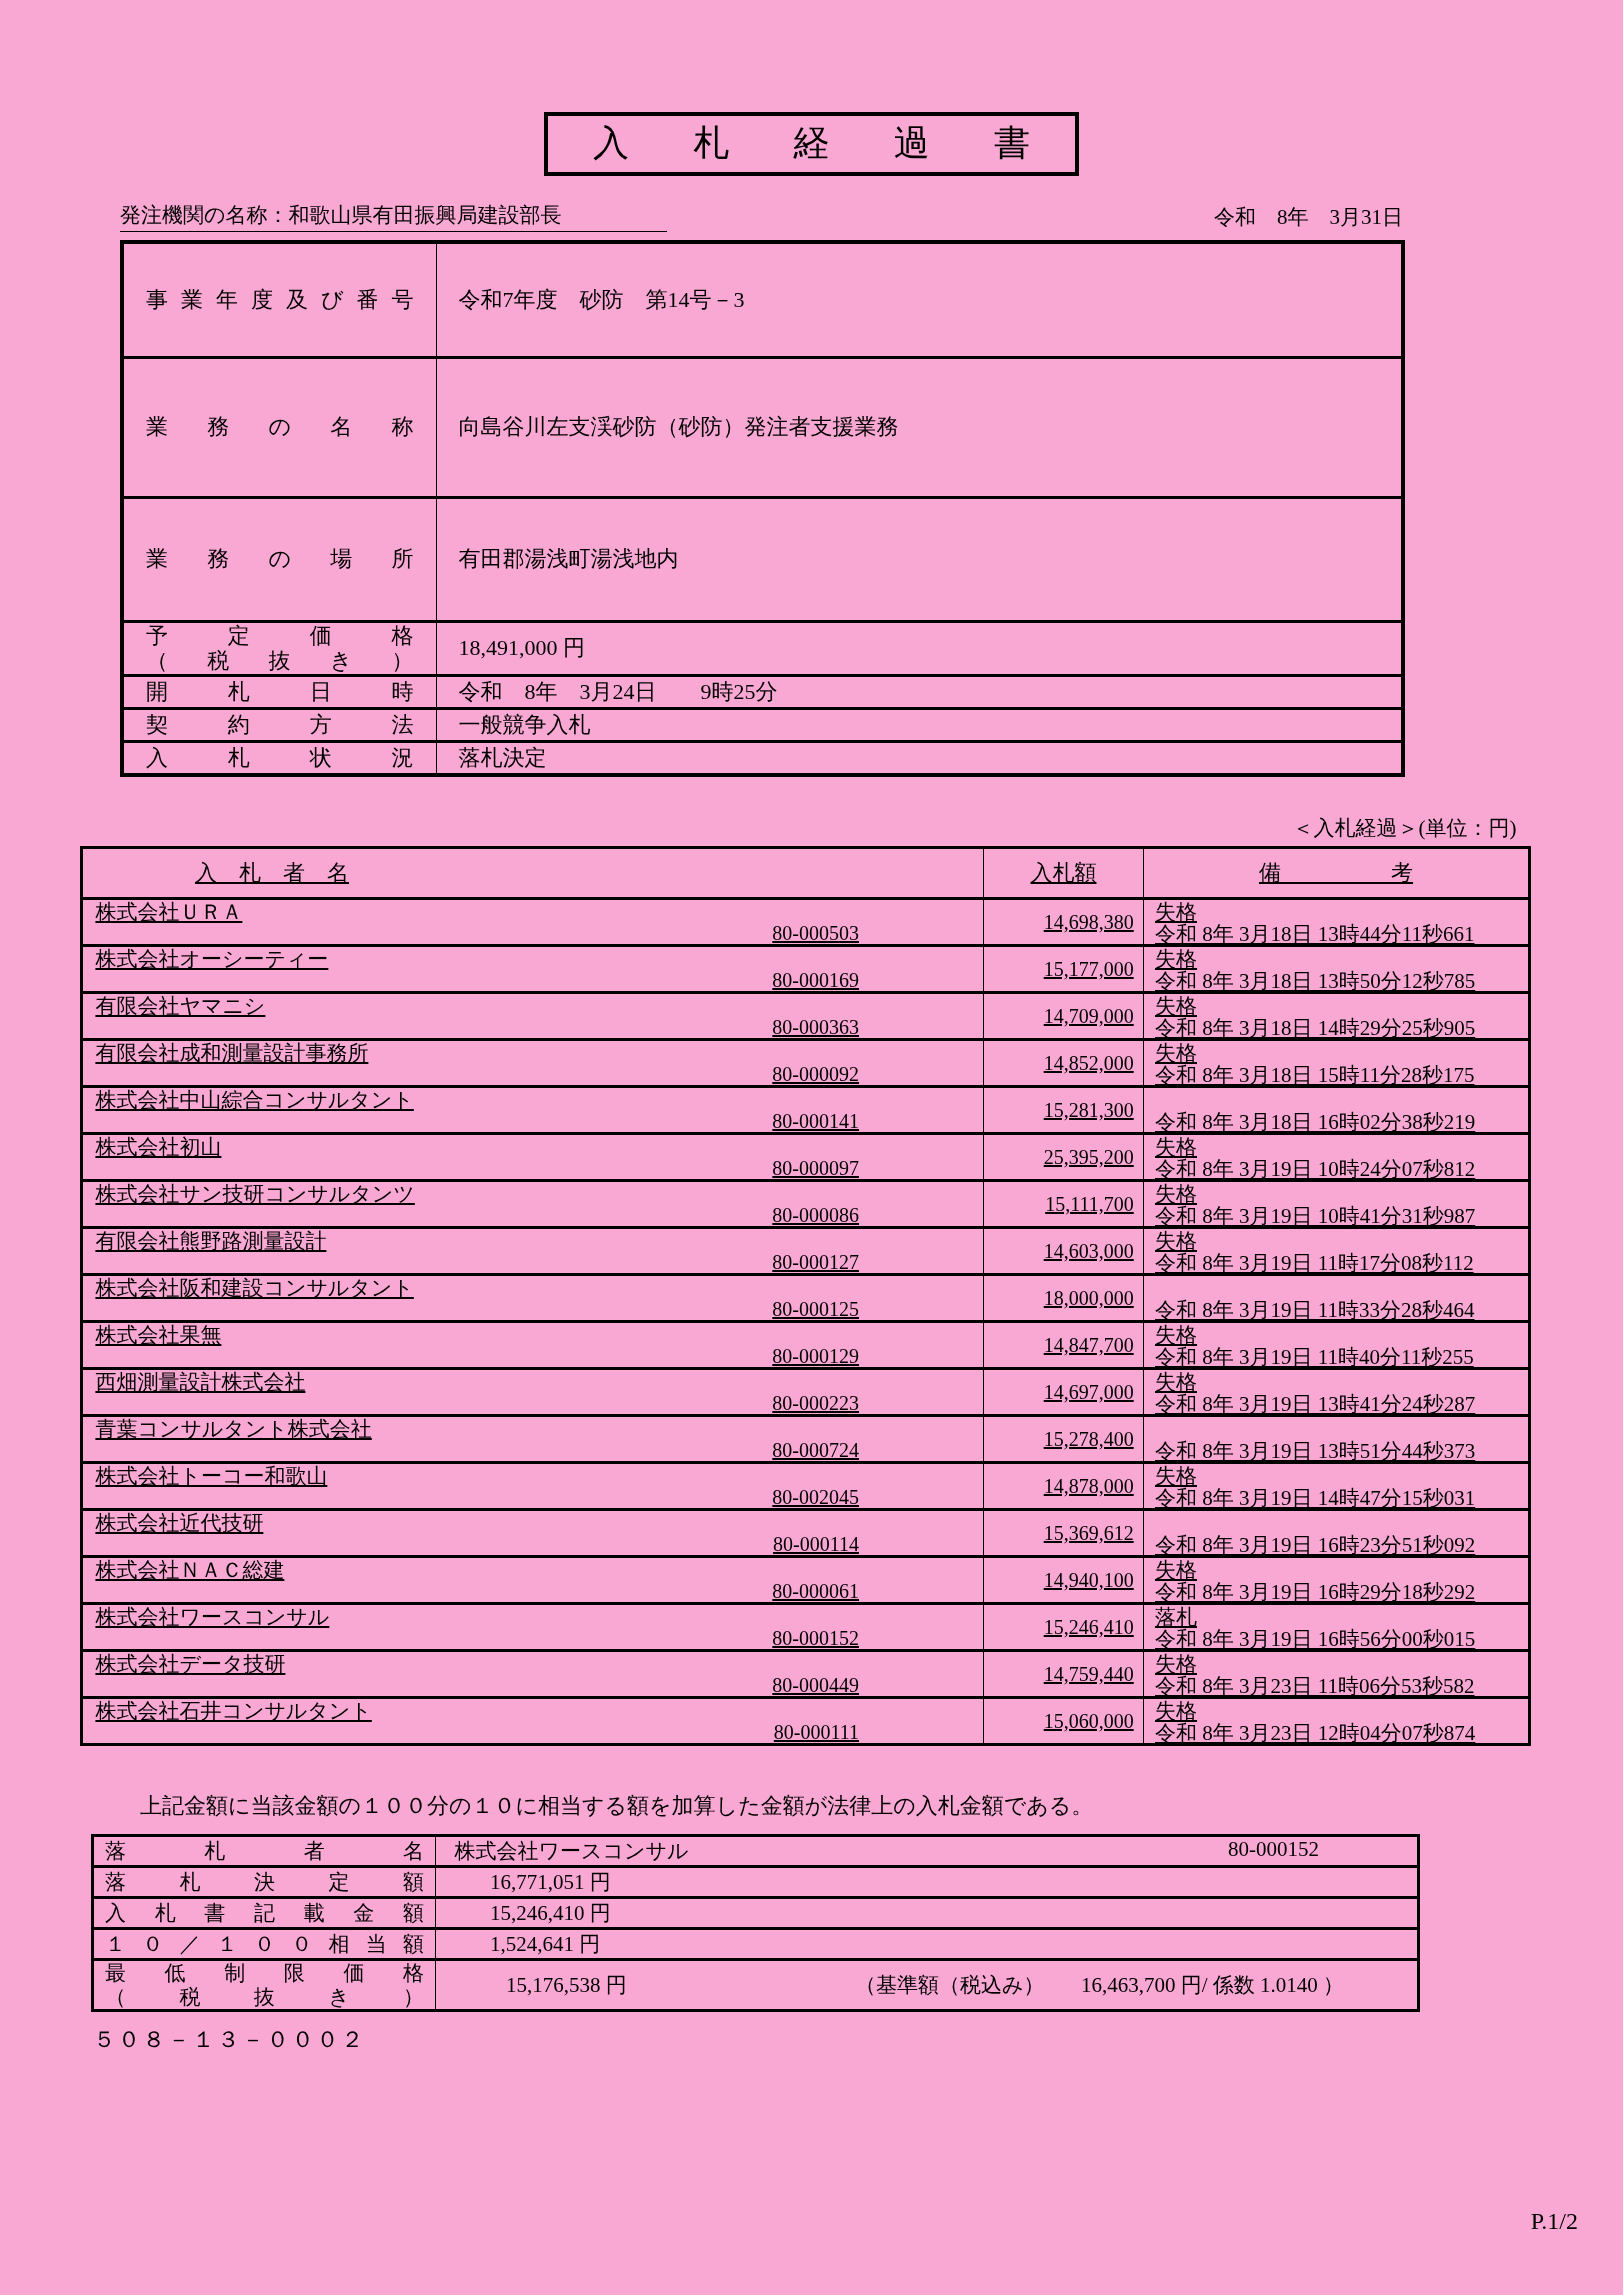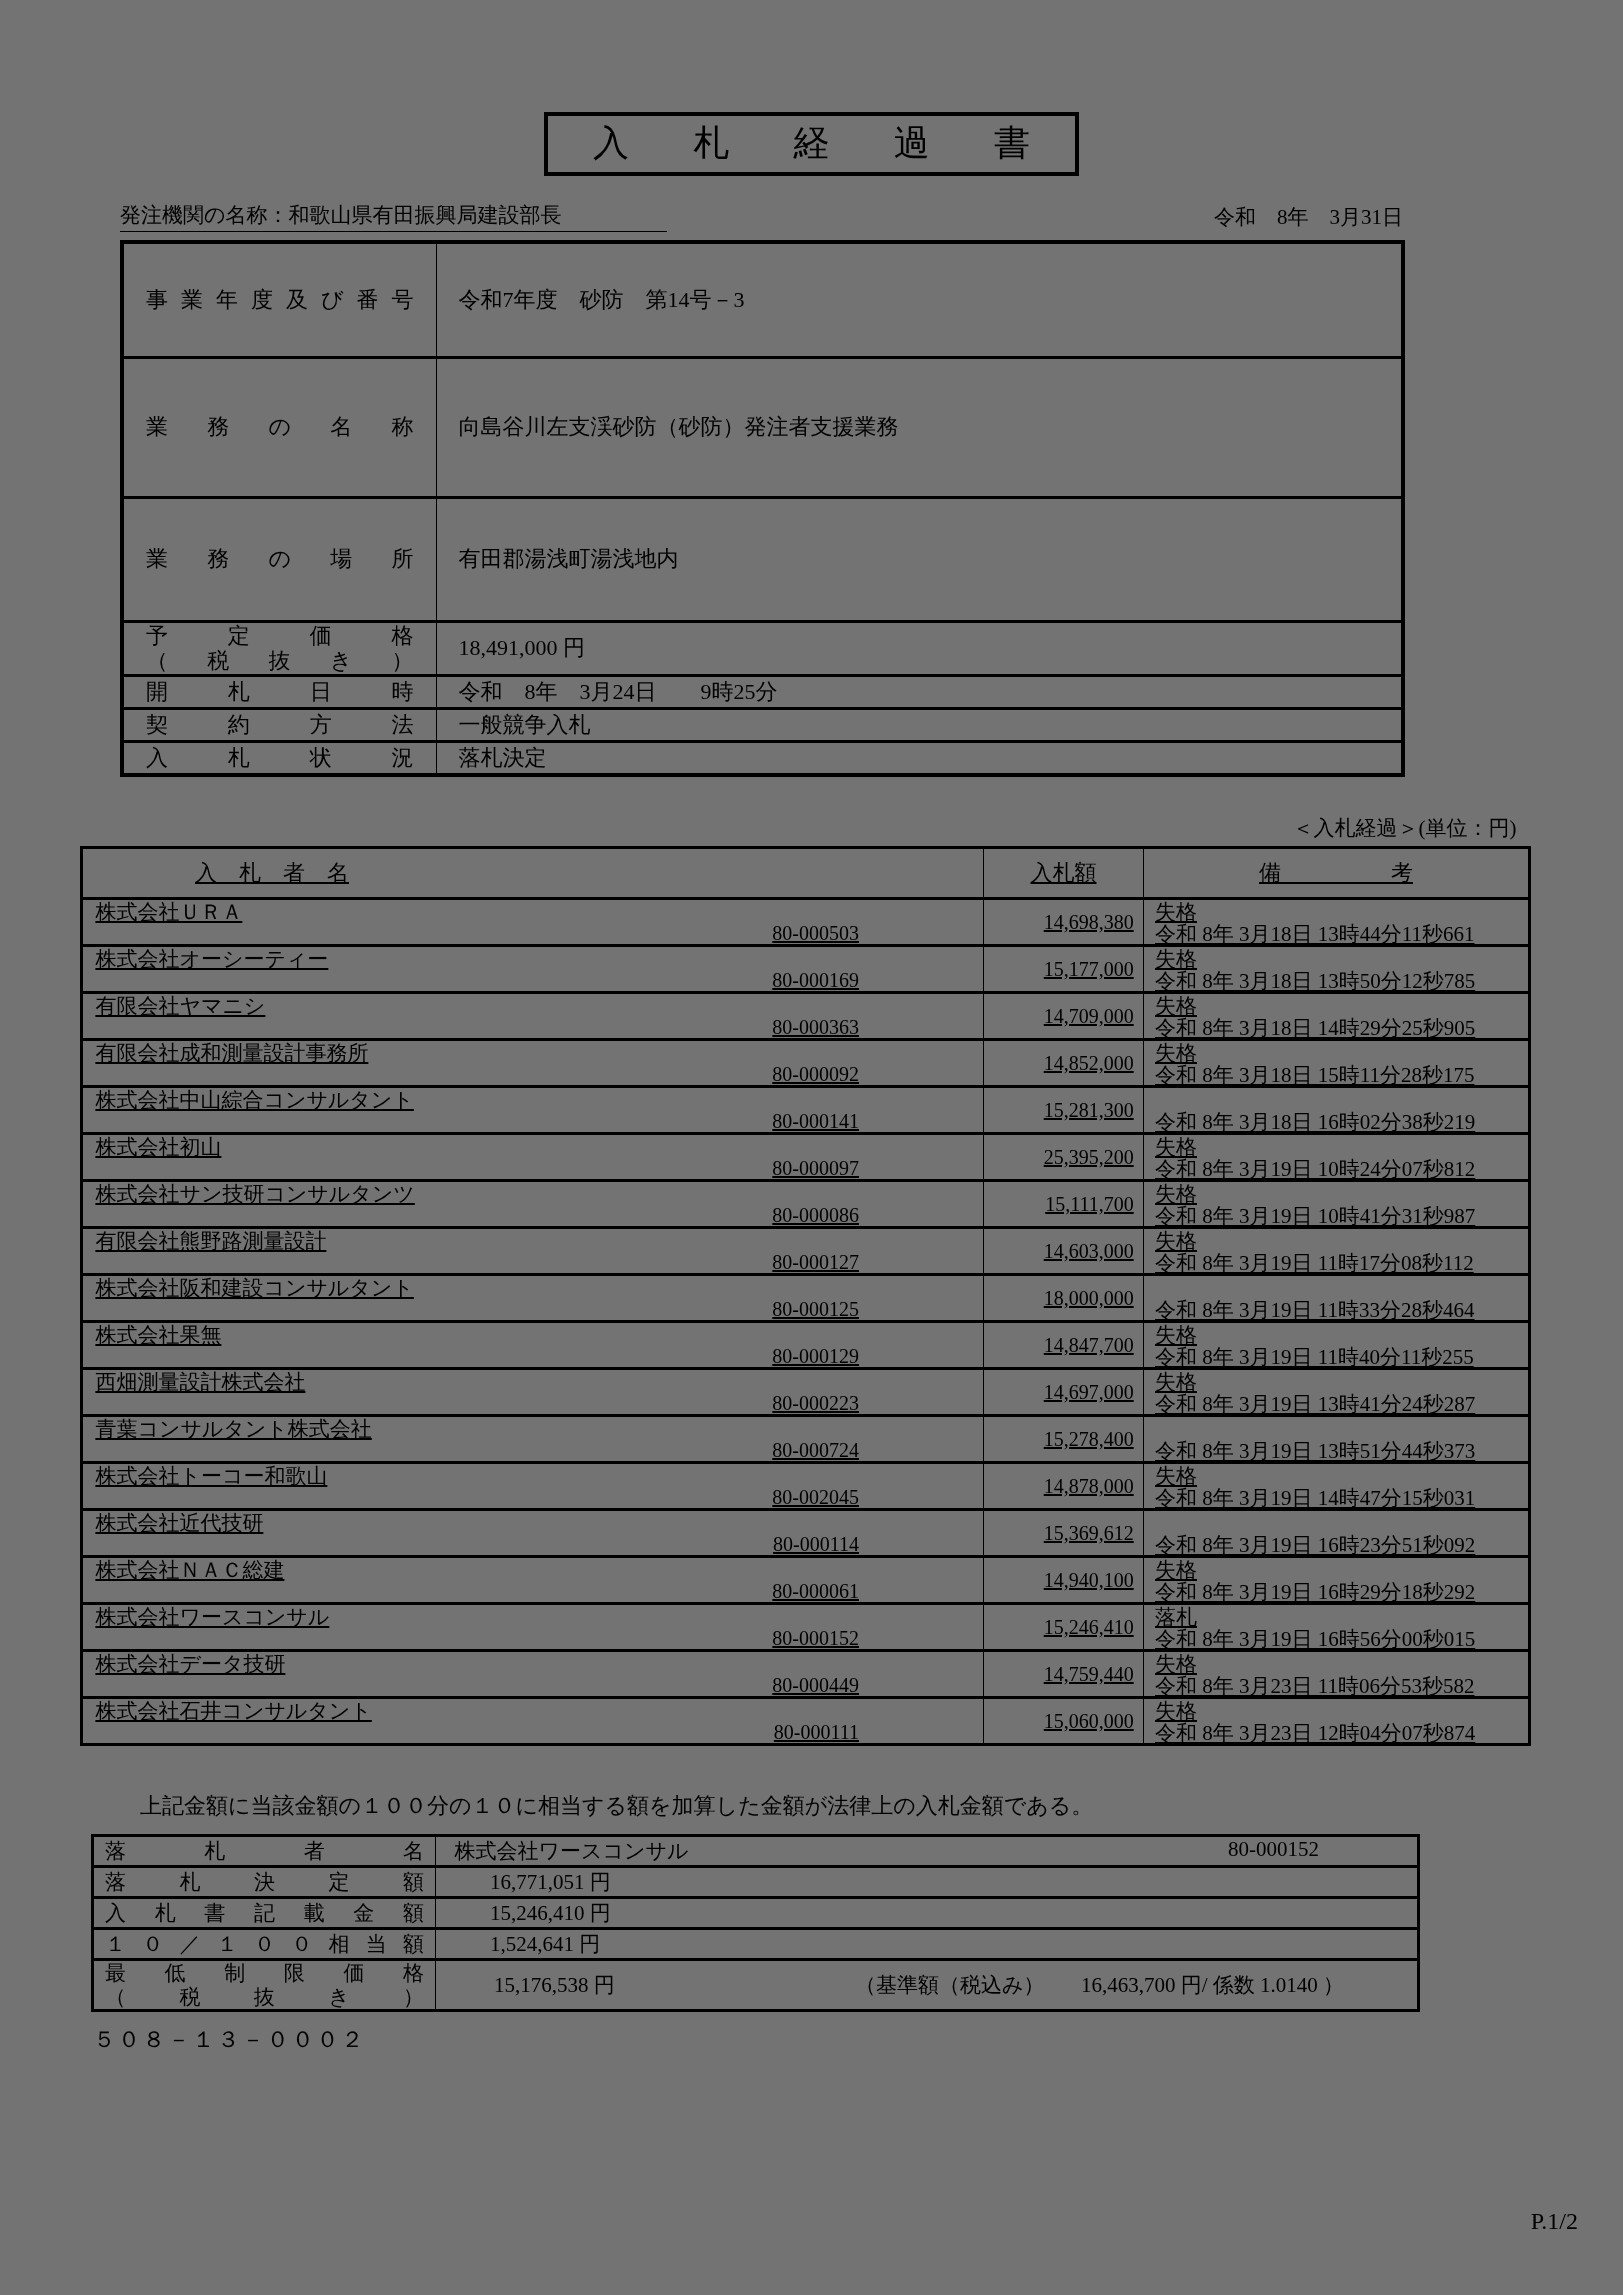--- a/index.html
+++ b/index.html
@@ -1,18 +1,18 @@
 <!DOCTYPE html>
 <html style="font-size:12.4px"><head>
 <meta charset="utf-8">
 <style>
   * { margin:0; padding:0; box-sizing:border-box; }
   html,body { background:#ffffff; }
   body { font-family:"Liberation Serif","DejaVu Serif",serif; color:#000; }
-  .page { position:relative; width:1623px; height:2295px; background:#737373; overflow:hidden; }
+  .page { position:relative; width:1623px; height:2295px; background:#f9a8d4; overflow:hidden; }
 
   
   .title-box{
     width:535px; height:64px; margin:112px auto 0; border:4.7px solid #000;
     font-size:36px; line-height:54px; padding:0 45px;
     text-align:justify; text-align-last:justify;
   }
 
   
   .issuer-line{ margin:25px 220px 0 120px; display:flex; justify-content:space-between; align-items:center; }
@@ -60,21 +60,21 @@
   
   .result-table{ margin:12.4px 0 0 91px; width:1329px; border:3.9px solid #000; }
   .result-table td{ border:1.6px solid #000; border-top-width:3.1px; border-bottom-width:3.1px; font-size:21px; }
   .result-table td.lbl{ width:343px; padding:0 11px; }
   .rr{ height:26px; } .rr-last{ height:51px; }
   .winner-cell{ display:flex; justify-content:space-between; }
   .winner-name{ padding-left:18.6px; }
   .winner-code{ padding-right:98px; }
   .money{ padding-left:54px; }
   .min-val-cell{ position:relative; }
-  .min-val-cell .money{ position:absolute; left:4px; top:50%; transform:translateY(-50%); }
+  .min-val-cell .money{ position:absolute; left:16px; top:50%; transform:translateY(-50%); }
   .basis-label{ position:absolute; left:419px; top:50%; transform:translateY(-50%); white-space:nowrap; }
   .basis-value{ position:absolute; left:645px; top:50%; transform:translateY(-50%); white-space:nowrap; }
   .lbl-2l div{ line-height:24px; }
 
   .doc-number{ margin:12.4px 0 0 93px; font-size:22.5px; letter-spacing:2.3px; }
   .page-number{ position:absolute; right:45px; top:2208px; font-size:24px; }
 </style>
 </head>
 <body>
 

